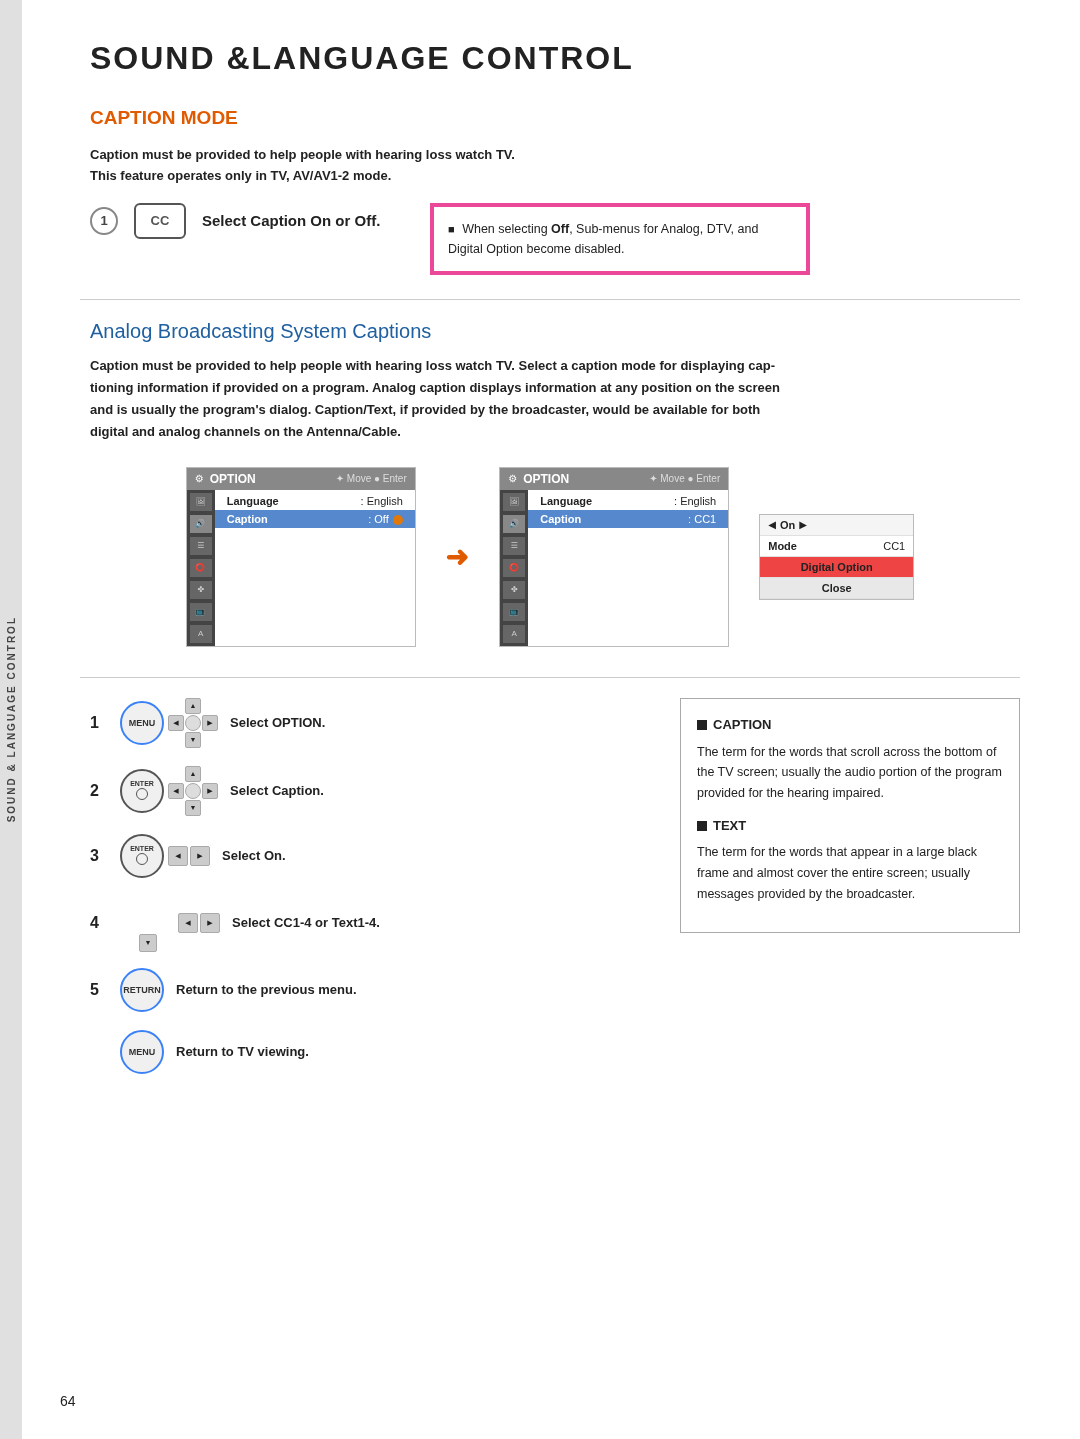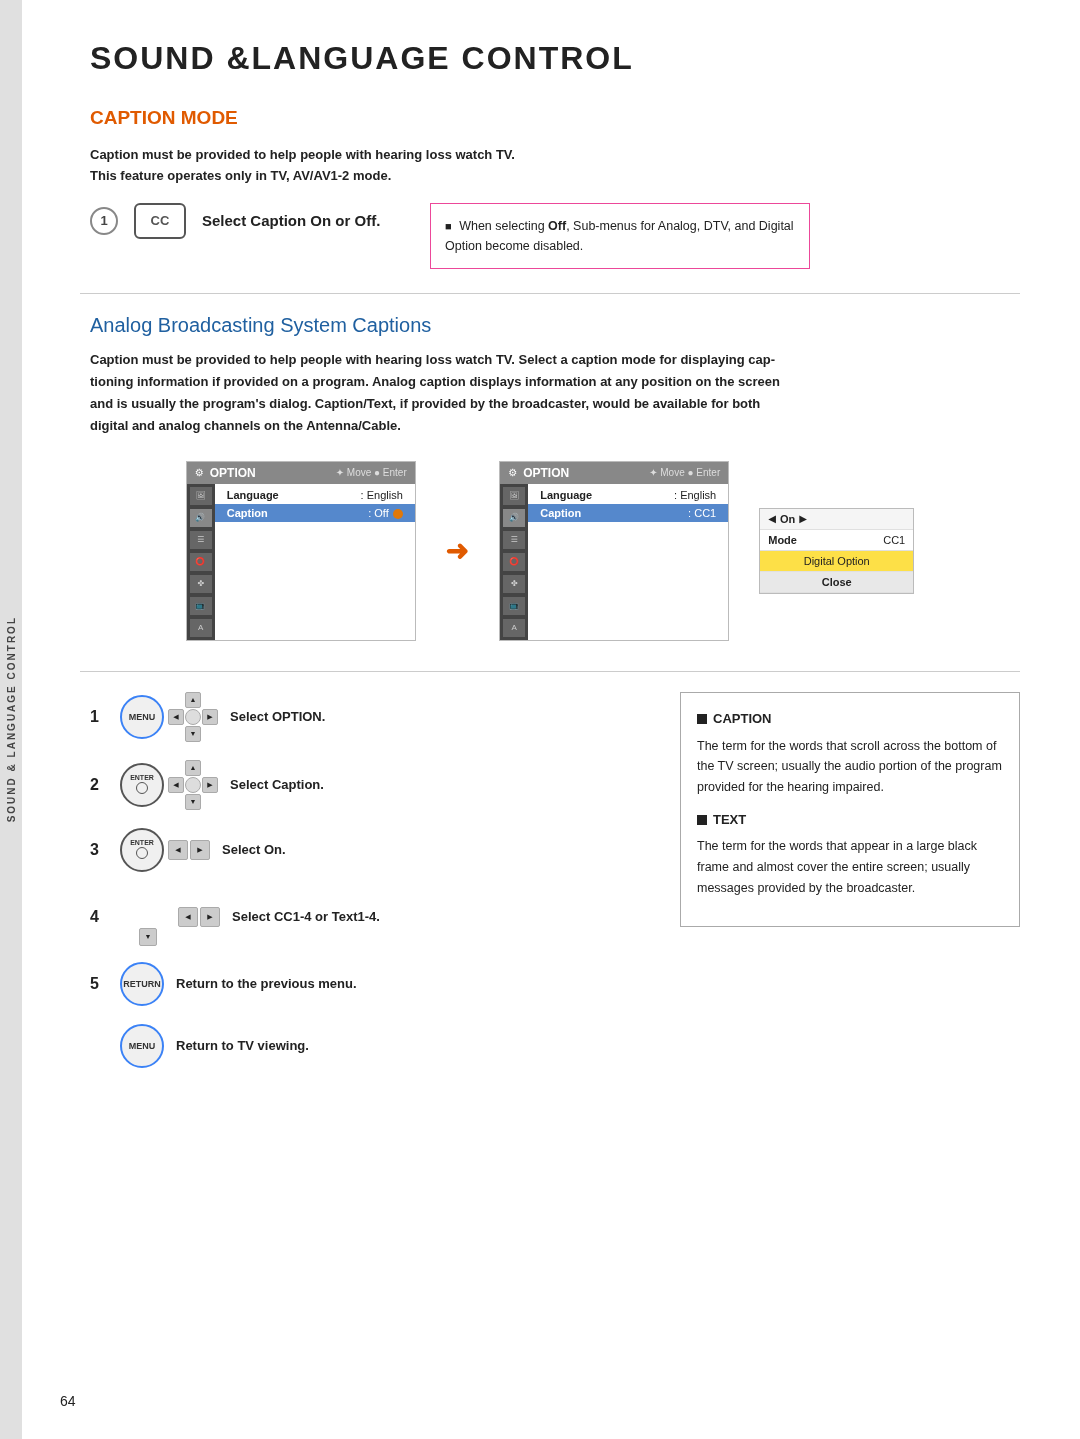--- a/index.html
+++ b/index.html
@@ -112,21 +112,21 @@
       color: #555;
       flex-shrink: 0;
     }
 
     .caption-instruction {
       font-size: 15px;
       font-weight: bold;
     }
 
     .caption-note-box {
-      border: 1px solid #ec4899;
+      border: 4px solid #ec4899;
       padding: 12px 14px;
       font-size: 12.5px;
       line-height: 1.6;
       max-width: 380px;
       flex: 1;
     }
 
     .caption-note-box .bullet {
       font-size: 11px;
       margin-right: 4px;
@@ -270,23 +270,23 @@
     .submenu-row .arrow-left { margin-right: 4px; font-size: 10px; }
     .submenu-row .arrow-right { margin-left: 4px; font-size: 10px; }
     .submenu-row-label { font-weight: bold; }
     .submenu-row-value { margin-left: auto; }
 
     .submenu-row.mode-row {
       background: #fff;
     }
 
     .submenu-row.digital-row {
-      background: #fde047;
-      justify-content: center;
-      font-weight: normal;
+      background: #ef4444;
+      justify-content: center;
+      font-weight: bold;
     }
 
     .submenu-row.close-row {
       background: #e8e8e8;
       justify-content: center;
       font-weight: bold;
     }
 
     
     .arrow-between {

